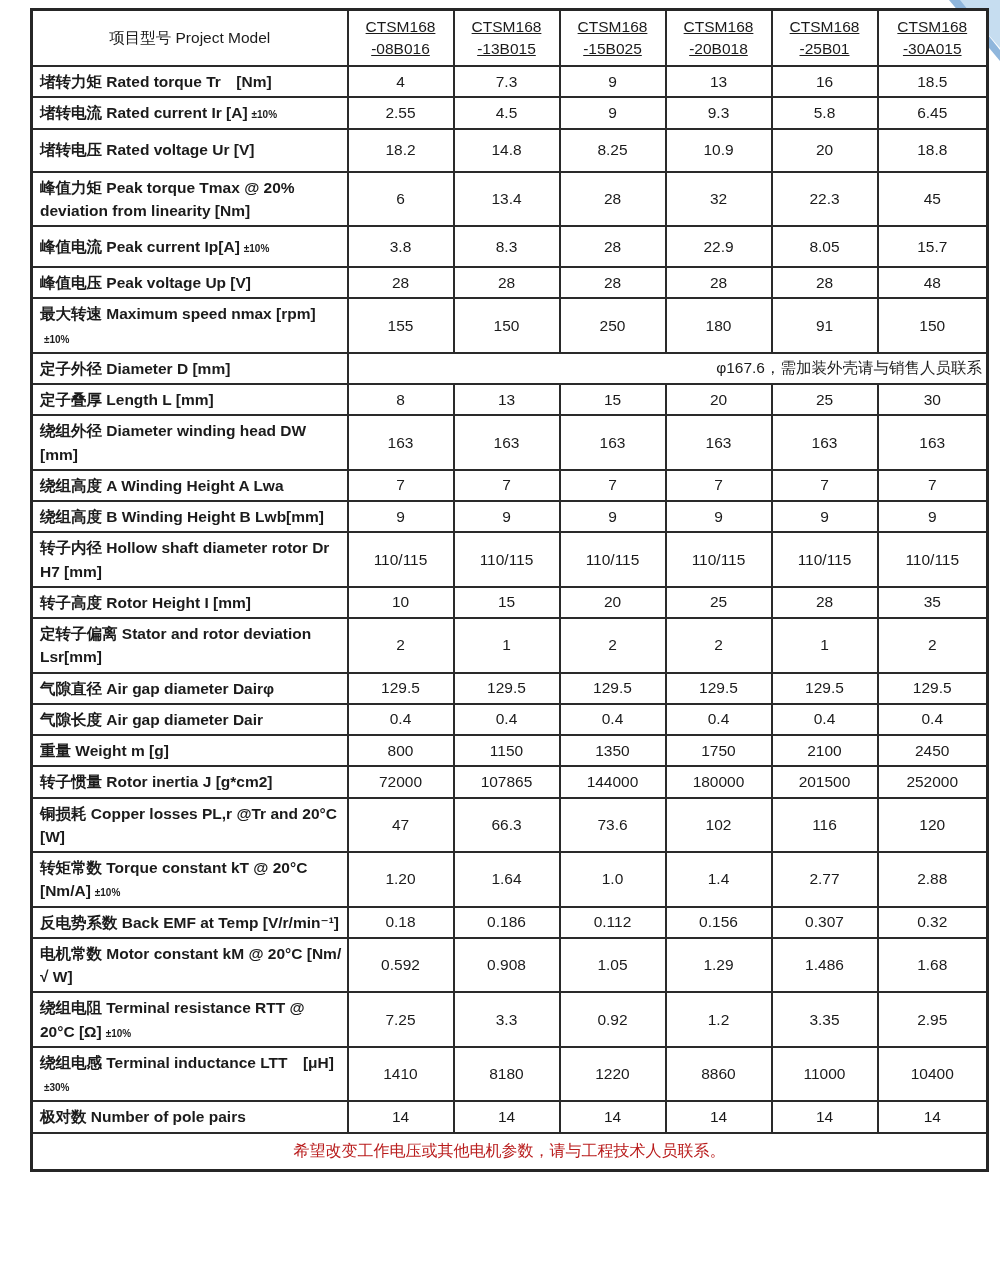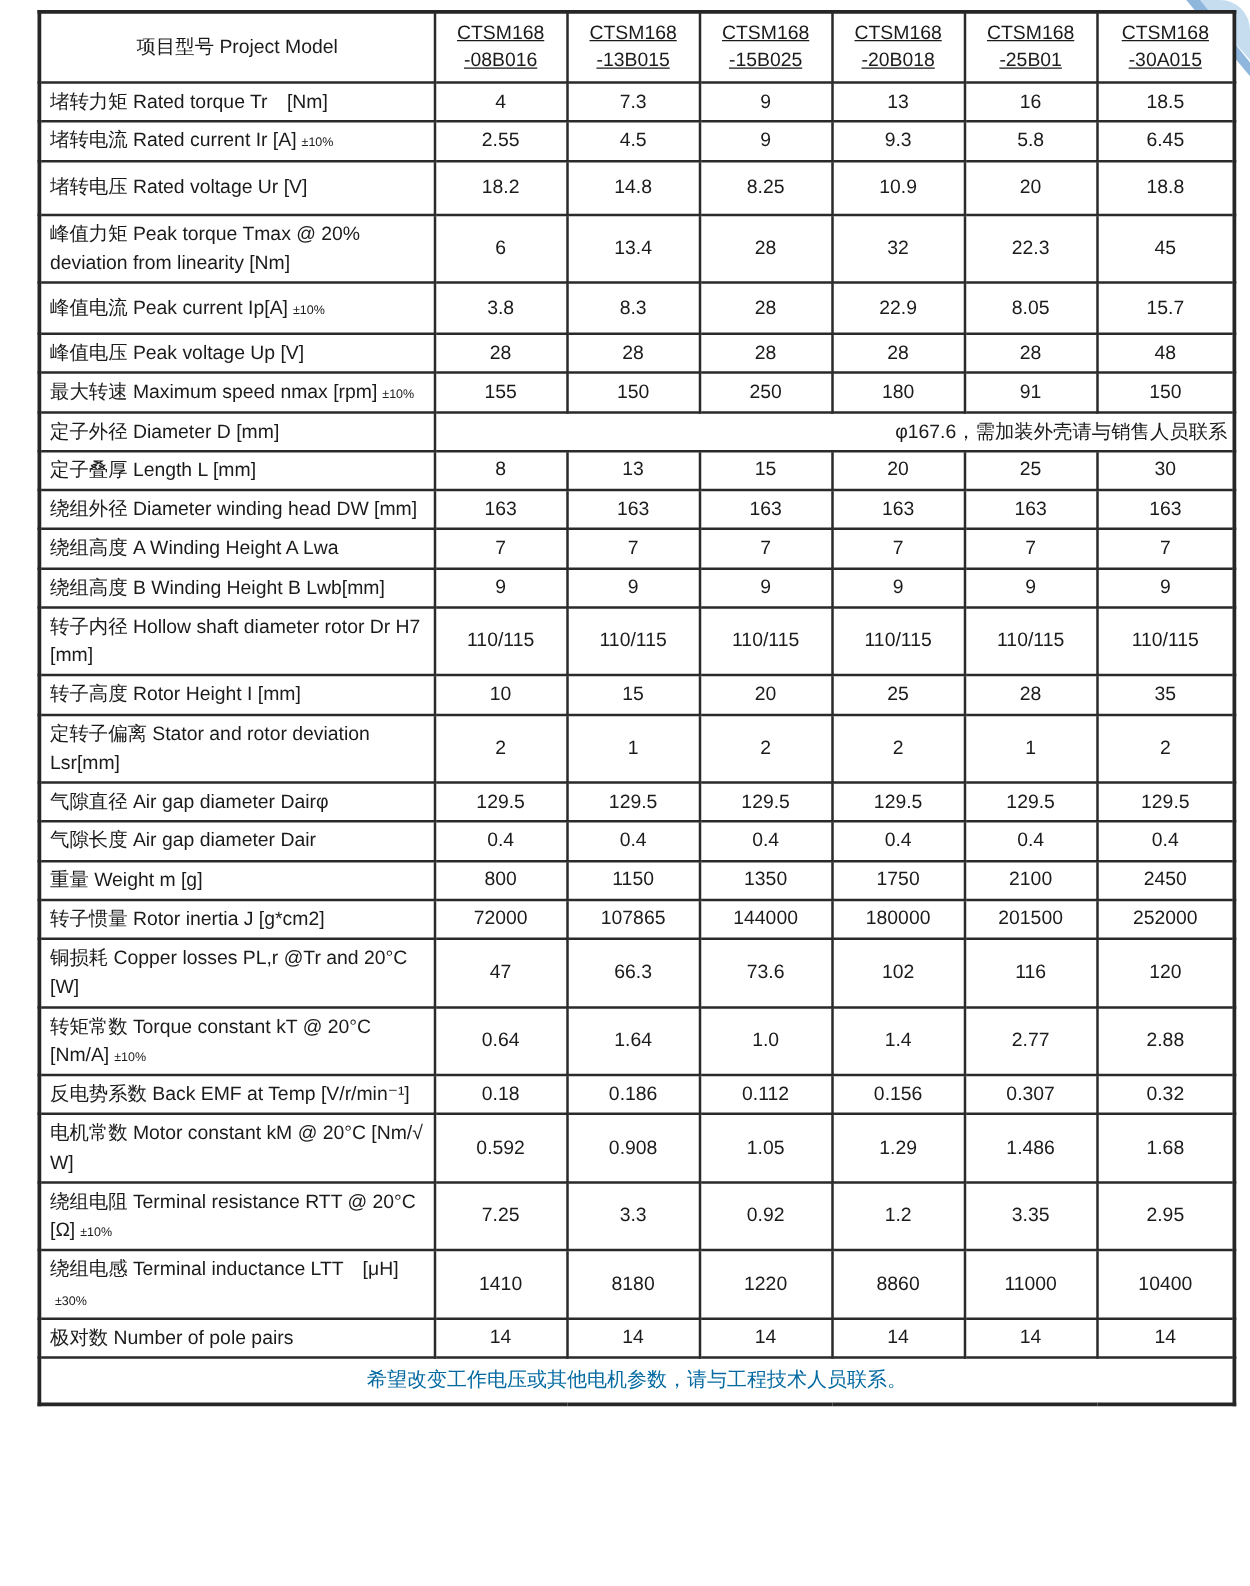--- a/index.html
+++ b/index.html
@@ -4,21 +4,20 @@
 <style>
   html, body { margin: 0; padding: 0; background: #ffffff; }
   .page {
     position: relative;
     width: 1000px;
     height: 1269px;
     background: #ffffff;
     overflow: hidden;
     font-family: "Liberation Sans", "DejaVu Sans", sans-serif;
     color: #1b1b1b;
-    border-radius: 24px;
   }
   .ribbon {
     position: absolute;
     top: 0;
     right: 0;
     width: 64px;
     height: 72px;
     pointer-events: none;
   }
   table.spec {
@@ -37,20 +36,21 @@
     padding: 2px 4px;
     vertical-align: middle;
     background: #ffffff;
   }
   thead th { height: 50px; text-align: center; line-height: 1.45; }
   thead th.model-col div { white-space: nowrap; text-decoration: underline; }
   tbody th.row-label {
     text-align: left;
     padding: 3px 4px 3px 7px;
     line-height: 1.5;
+    font-weight: bold;
   }
   tbody td.val { text-align: center; }
   tbody tr { height: 27px; }
   
   tbody tr:nth-child(3) { height: 43px; }
   tbody tr:nth-child(5) { height: 41px; }
   tbody tr:nth-child(6) { height: 26px; }
   tbody tr:nth-child(8) { height: 28px; }
   .note {
     font-size: 10px;
@@ -285,21 +285,21 @@
           <th class="row-label"><span>铜损耗 Copper losses PL,r @Tr and 20°C [W]</span></th>
           <td class="val">47</td>
           <td class="val">66.3</td>
           <td class="val">73.6</td>
           <td class="val">102</td>
           <td class="val">116</td>
           <td class="val">120</td>
         </tr>
         <tr>
           <th class="row-label"><span>转矩常数 Torque constant kT @ 20°C [Nm/A]</span><span class="note">±10%</span></th>
-          <td class="val">0.64</td>
+          <td class="val">1.20</td>
           <td class="val">1.64</td>
           <td class="val">1.0</td>
           <td class="val">1.4</td>
           <td class="val">2.77</td>
           <td class="val">2.88</td>
         </tr>
         <tr>
           <th class="row-label"><span>反电势系数 Back EMF at Temp [V/r/min⁻¹]</span></th>
           <td class="val">0.18</td>
           <td class="val">0.186</td>
@@ -338,18 +338,18 @@
         <tr>
           <th class="row-label"><span>极对数 Number of pole pairs</span></th>
           <td class="val">14</td>
           <td class="val">14</td>
           <td class="val">14</td>
           <td class="val">14</td>
           <td class="val">14</td>
           <td class="val">14</td>
         </tr>
         <tr class="footer-row">
-          <td colspan="7" style="color: #0369a1;">希望改变工作电压或其他电机参数，请与工程技术人员联系。</td>
+          <td colspan="7" style="color: #b91c1c;">希望改变工作电压或其他电机参数，请与工程技术人员联系。</td>
         </tr>
       </tbody>
   </table>
 
 </div>
 
 </body></html>

